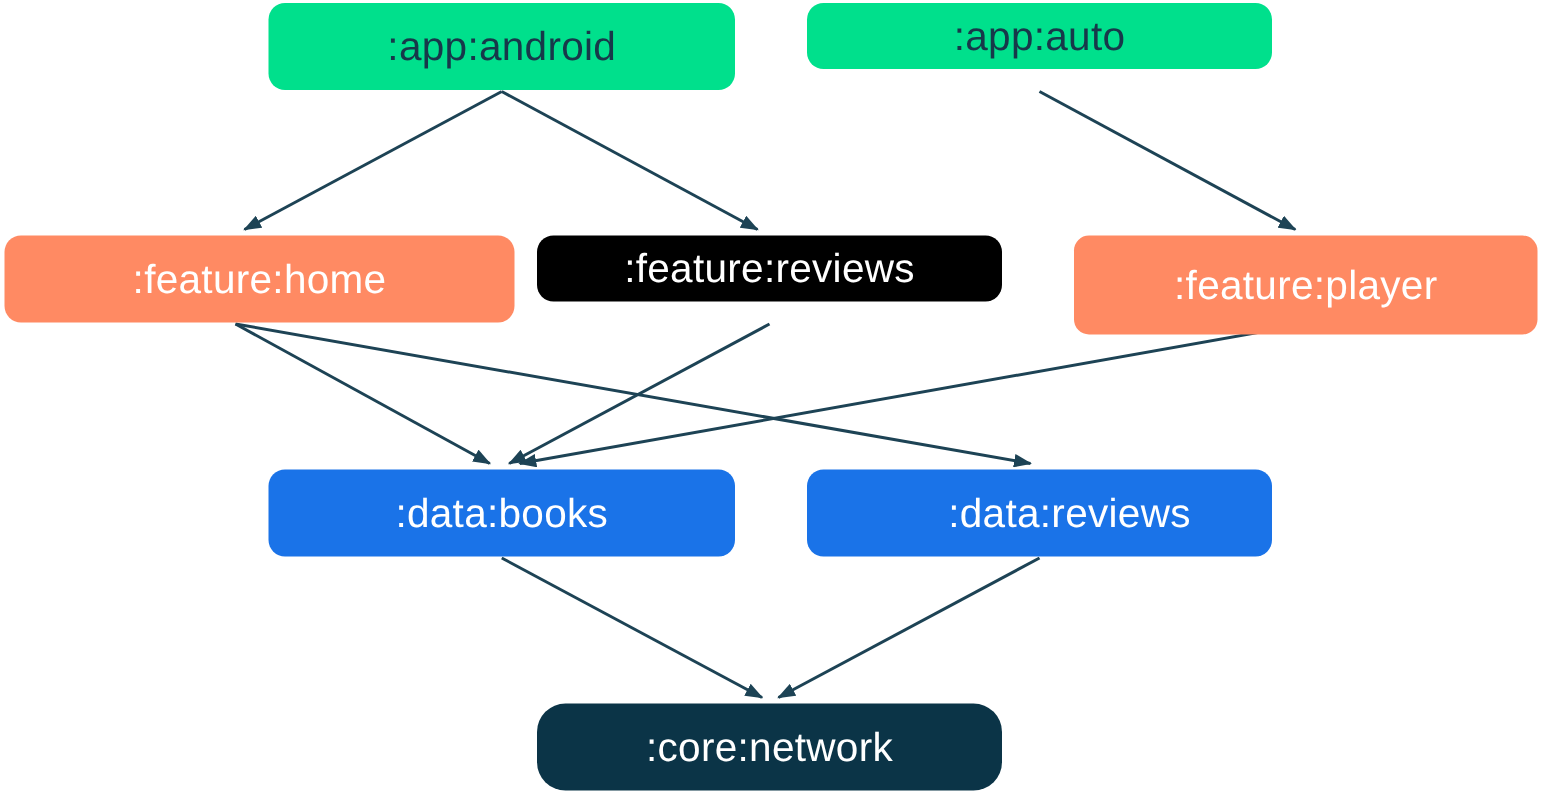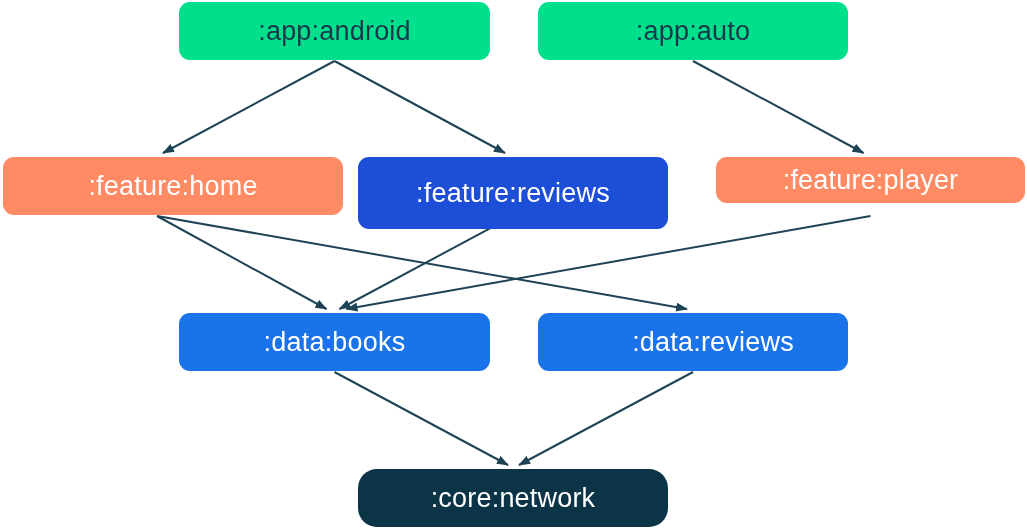--- a/index.html
+++ b/index.html
@@ -55,30 +55,30 @@
         <line x1="513" y1="216" x2="339.5" y2="309" stroke="#1d4355" stroke-width="2" marker-end="url(#arrowhead)"></line>
         <line x1="870.5" y1="216" x2="346.5" y2="309" stroke="#1d4355" stroke-width="2" marker-end="url(#arrowhead)"></line>
         <line x1="334.5" y1="372" x2="508" y2="465" stroke="#1d4355" stroke-width="2" marker-end="url(#arrowhead)"></line>
         <line x1="693" y1="372" x2="519" y2="465" stroke="#1d4355" stroke-width="2" marker-end="url(#arrowhead)"></line>
       </g>
   </svg>
 
 <div class="node" style="left: 179px; top: 2px; width: 311px; height: 58px; background: rgb(0, 224, 140); color: rgb(23, 56, 74);">
       <span>:app:android</span>
     </div>
-    <div class="node" style="left: 538px; top: 2px; width: 310px; height: 58px; background: rgb(0, 224, 140); color: rgb(23, 56, 74);">
+    <div class="node" style="left: 538px; top: 2px; width: 310px; height: 44px; background: rgb(0, 224, 140); color: rgb(23, 56, 74);">
       <span>:app:auto</span>
     </div>
     <div class="node" style="left: 3px; top: 157px; width: 340px; height: 58px; background: rgb(255, 138, 99); color: rgb(255, 255, 255);">
       <span>:feature:home</span>
     </div>
-    <div class="node" style="left: 358px; top: 157px; width: 310px; height: 72px; background: #1d4ed8; color: rgb(255, 255, 255);">
+    <div class="node" style="left: 358px; top: 157px; width: 310px; height: 44px; background: #000000; color: rgb(255, 255, 255);">
       <span>:feature:reviews</span>
     </div>
-    <div class="node" style="left: 716px; top: 157px; width: 309px; height: 46px; background: rgb(255, 138, 99); color: rgb(255, 255, 255);">
+    <div class="node" style="left: 716px; top: 157px; width: 309px; height: 66px; background: rgb(255, 138, 99); color: rgb(255, 255, 255); border-radius: 10px;">
       <span>:feature:player</span>
     </div>
     <div class="node" style="left: 179px; top: 313px; width: 311px; height: 58px; background: rgb(26, 115, 232); color: rgb(255, 255, 255);">
       <span>:data:books</span>
     </div>
     <div class="node" style="left: 538px; top: 313px; width: 310px; height: 58px; background: rgb(26, 115, 232); color: rgb(255, 255, 255); padding-left: 40px;">
       <span>:data:reviews</span>
     </div>
     <div class="node" style="left: 358px; top: 469px; width: 310px; height: 58px; background: rgb(11, 52, 71); color: rgb(255, 255, 255); border-radius: 19px;">
       <span>:core:network</span>

